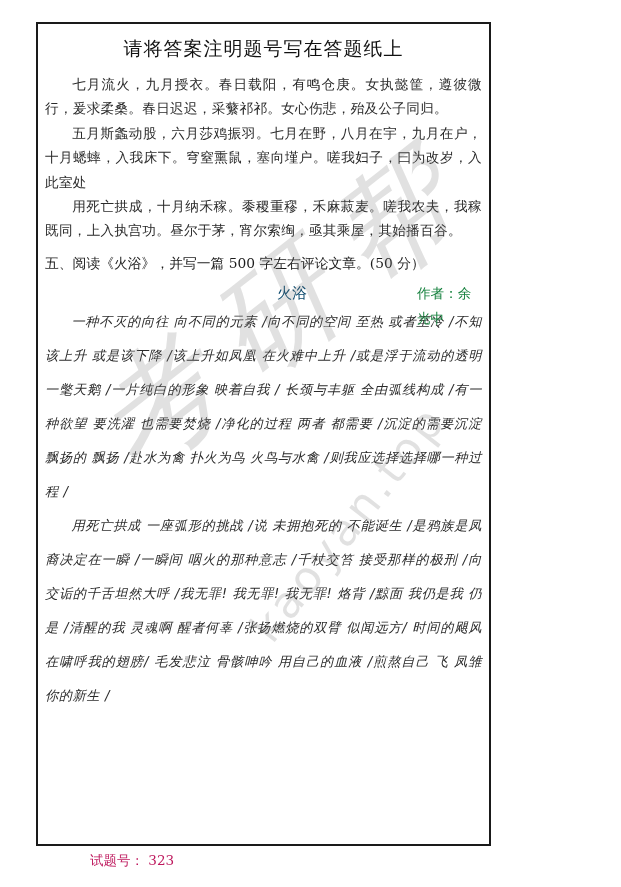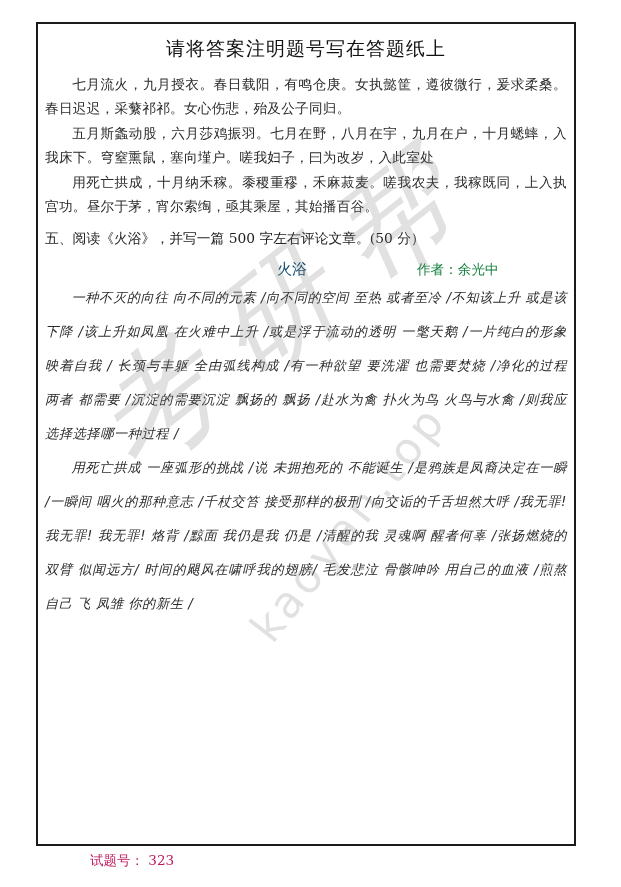--- a/index.html
+++ b/index.html
@@ -1,18 +1,18 @@
 <!DOCTYPE html>
 <html><head>
 <meta charset="utf-8">
 <style>
   html,body{margin:0;padding:0;background:#fff;}
   body{width:621px;height:887px;position:relative;overflow:hidden;
        font-family:"DejaVu Serif","Liberation Serif",serif;color:#222;}
-  .page-frame{position:absolute;left:36px;top:22px;width:540px;height:824px;
+  .page-frame{position:absolute;left:36px;top:22px;width:455px;height:824px;
        border:2px solid #1a1a1a;box-sizing:border-box;padding-left:12px;}
   .title{position:absolute;left:0;right:0;top:12px;text-align:center;
        font-family:"DejaVu Sans","Liberation Sans",sans-serif;font-size:19px;color:#111;letter-spacing:1px;}
   .content{position:absolute;left:7px;right:7px;top:48px;font-size:13.6px;line-height:24.4px;}
   .para{margin:0;text-indent:2em;text-align:justify;letter-spacing:0.3px;color:#2a2a2a;}
   .q-head{margin:8px 0 6px 0;font-size:13.8px;color:#1c1c1c;}
   .poem-head{position:relative;height:24px;margin-top:4px;}
   .poem-title{position:absolute;left:232px;top:0;font-size:15px;color:#0c4a6e;}
   .poem-author{position:absolute;left:372px;top:0;font-size:13.6px;color:#15803d;}
   .poem{margin:0;text-indent:2em;text-align:justify;font-family:"DejaVu Sans","Liberation Sans",sans-serif;

